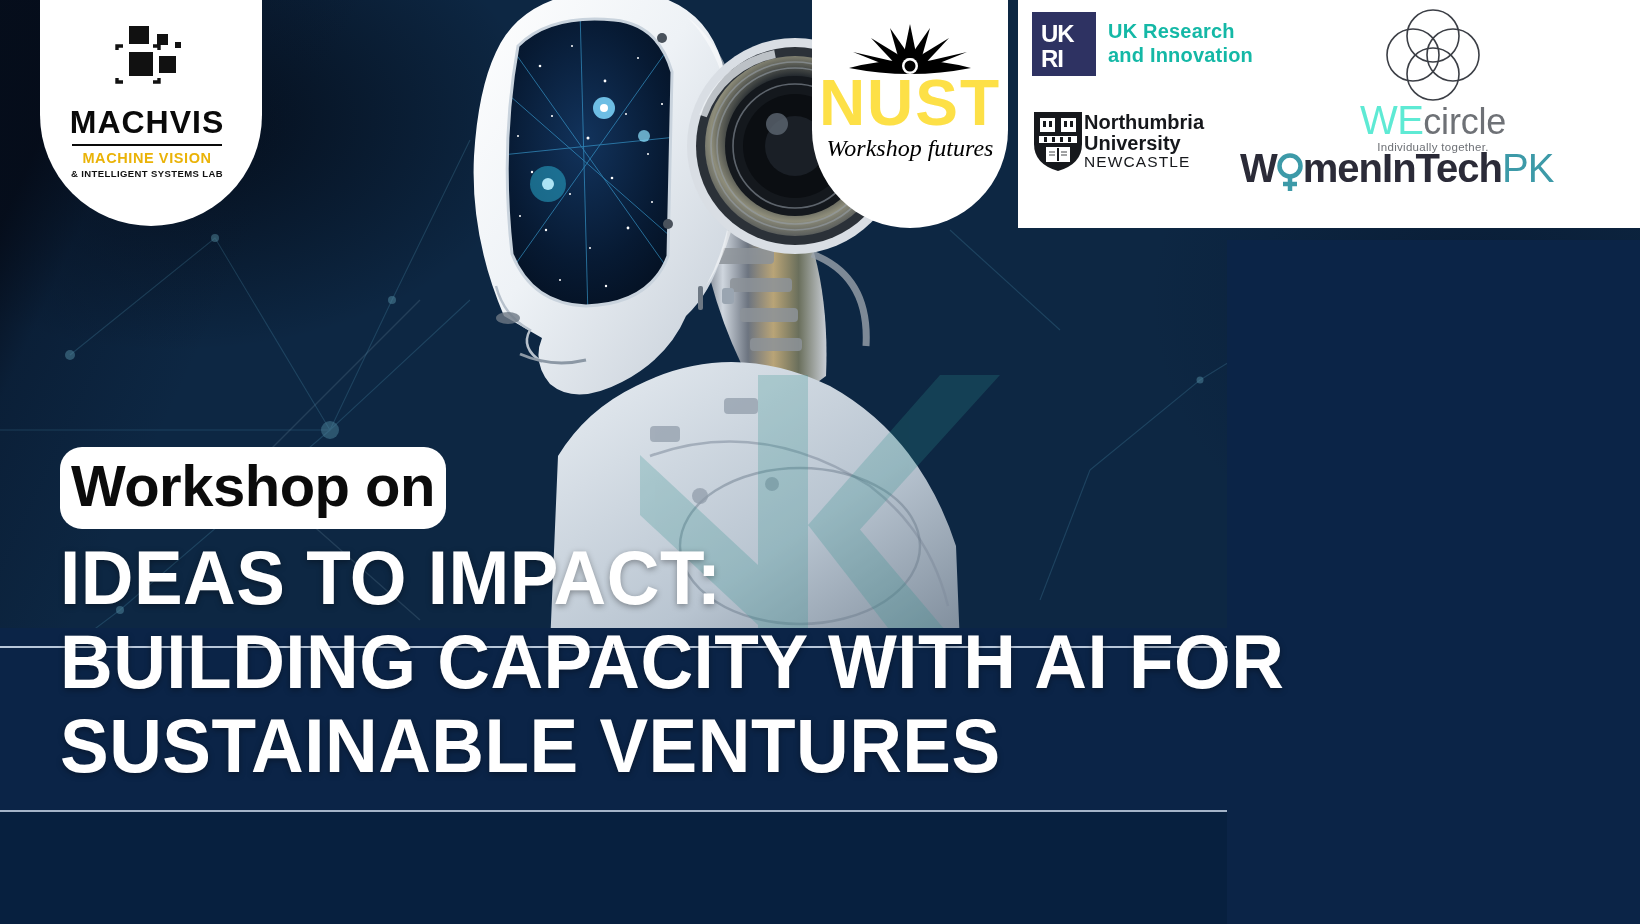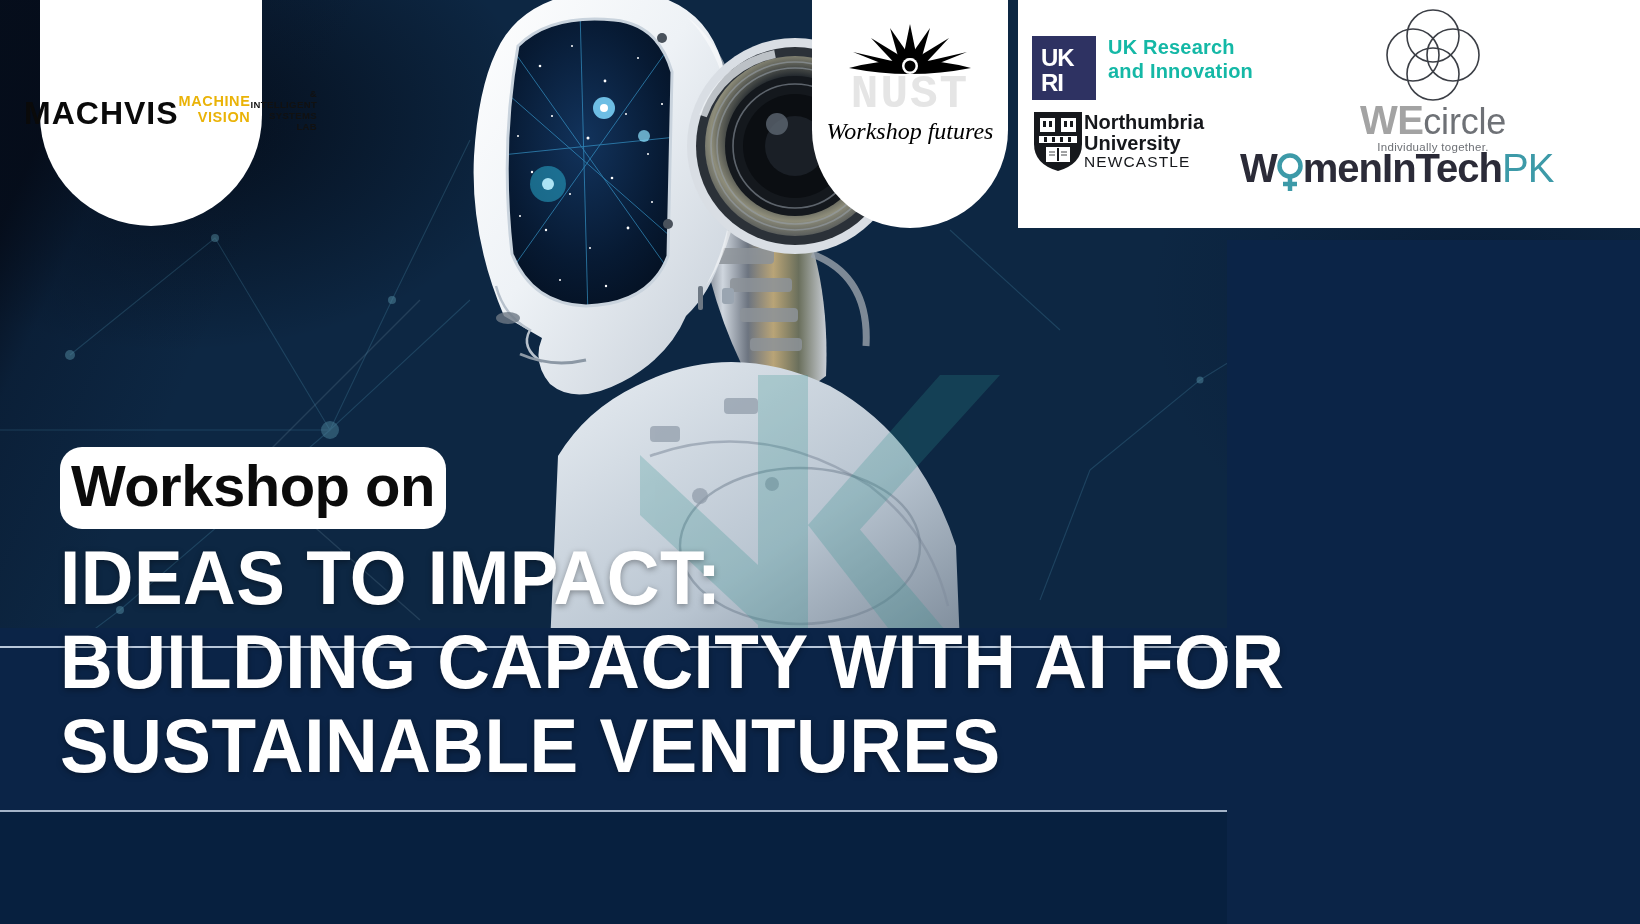--- a/index.html
+++ b/index.html
@@ -34,52 +34,52 @@
   
   .watermark{position:absolute;left:640px;top:375px;width:360px;height:320px;opacity:.40;}
 
   
   .logo-band{position:absolute;left:1018px;top:0;width:622px;height:228px;background:#ffffff;}
   .nust-blob{position:absolute;left:812px;top:-40px;width:196px;height:268px;background:#fff;
              border-radius:0 0 98px 98px;}
   .machvis-blob{position:absolute;left:40px;top:-40px;width:222px;height:266px;background:#fff;
              border-radius:0 0 111px 111px;}
 
-  .logo-machvis{position:absolute;left:24px;top:14px;width:222px;height:190px;
-                display:flex;align-items:center;justify-content:flex-start;text-align:right;}
+  .logo-machvis{position:absolute;left:36px;top:14px;width:222px;height:190px;
+                display:flex;flex-direction:column;align-items:center;justify-content:flex-start;}
   .mv-mark{width:96px;height:72px;margin-top:10px;}
   .mv-name{font-weight:700;font-size:32px;letter-spacing:1px;color:#0a0a0a;margin-top:8px;
            font-family:"Liberation Sans",sans-serif;}
   .mv-rule{width:150px;height:2px;background:#0a0a0a;margin:3px 0 4px;}
   .mv-sub1{font-size:14.5px;font-weight:700;letter-spacing:.6px;color:#eab308;}
   .mv-sub2{font-size:9.5px;font-weight:700;letter-spacing:.4px;color:#111;margin-top:2px;}
 
   .logo-nust{position:absolute;left:812px;top:22px;width:196px;height:170px;
              display:flex;flex-direction:column;align-items:center;}
   .nust-sun{width:150px;height:56px;}
-  .nust-word{font-family:Liberation Mono, monospace;font-weight:700;font-size:46px;letter-spacing:2px;
-             color:#e5e5e5;line-height:.92;margin-top:-4px;}
+  .nust-word{font-family:Liberation Sans, sans-serif;font-weight:700;font-size:64px;letter-spacing:2px;
+             color:#fde047;line-height:.92;margin-top:-4px;}
   .nust-tag{font-family:"Liberation Serif",serif;font-style:italic;font-size:24px;color:#000;margin-top:2px;}
 
-  .logo-ukri{position:absolute;left:1032px;top:36px;display:flex;align-items:flex-start;gap:12px;}
+  .logo-ukri{position:absolute;left:1032px;top:12px;display:flex;align-items:center;gap:12px;}
   .ukri-sq{width:64px;height:64px;background:#2e3262;display:block;}
   .ukri-text{font-size:20px;font-weight:700;line-height:1.18;color:#14b8a6;letter-spacing:.2px;}
 
   .logo-northumbria{position:absolute;left:1032px;top:110px;display:flex;align-items:center;gap:0;}
   .nu-shield{width:52px;height:62px;}
   .nu-text{line-height:1.06;color:#16181c;}
   .nu-l1{font-size:20px;font-weight:700;}
   .nu-l2{font-size:20px;font-weight:700;}
   .nu-l3{font-size:15.5px;font-weight:400;letter-spacing:1.1px;}
 
   .logo-wecircle{position:absolute;left:1338px;top:8px;width:190px;
                  display:flex;flex-direction:column;align-items:center;}
   .we-mark{width:96px;height:94px;}
   .we-word{display:flex;align-items:baseline;margin-top:-4px;}
-  .we-we{font-size:40px;font-weight:700;color:#a3a3a3;letter-spacing:-.5px;}
+  .we-we{font-size:40px;font-weight:400;color:#5eead4;letter-spacing:-.5px;}
   .we-circle{font-size:36px;font-weight:400;color:#6e7176;letter-spacing:-.2px;}
   .we-tag{font-size:11.5px;color:#6e7176;letter-spacing:.3px;margin-top:-2px;}
 
   .logo-wit{position:absolute;left:1240px;top:148px;display:flex;align-items:center;}
   .wit-txt{font-size:40px;font-weight:700;color:#2b2b38;letter-spacing:-1px;line-height:1;}
   .wit-pk{font-size:40px;font-weight:400;color:#3d9aa8;letter-spacing:-1px;line-height:1;}
   .wit-venus{width:30px;height:40px;margin:0 -2px;position:relative;top:4px;}
 
   
   .navy-panel{position:absolute;left:1227px;top:240px;width:413px;height:684px;background:#0b2447;}

